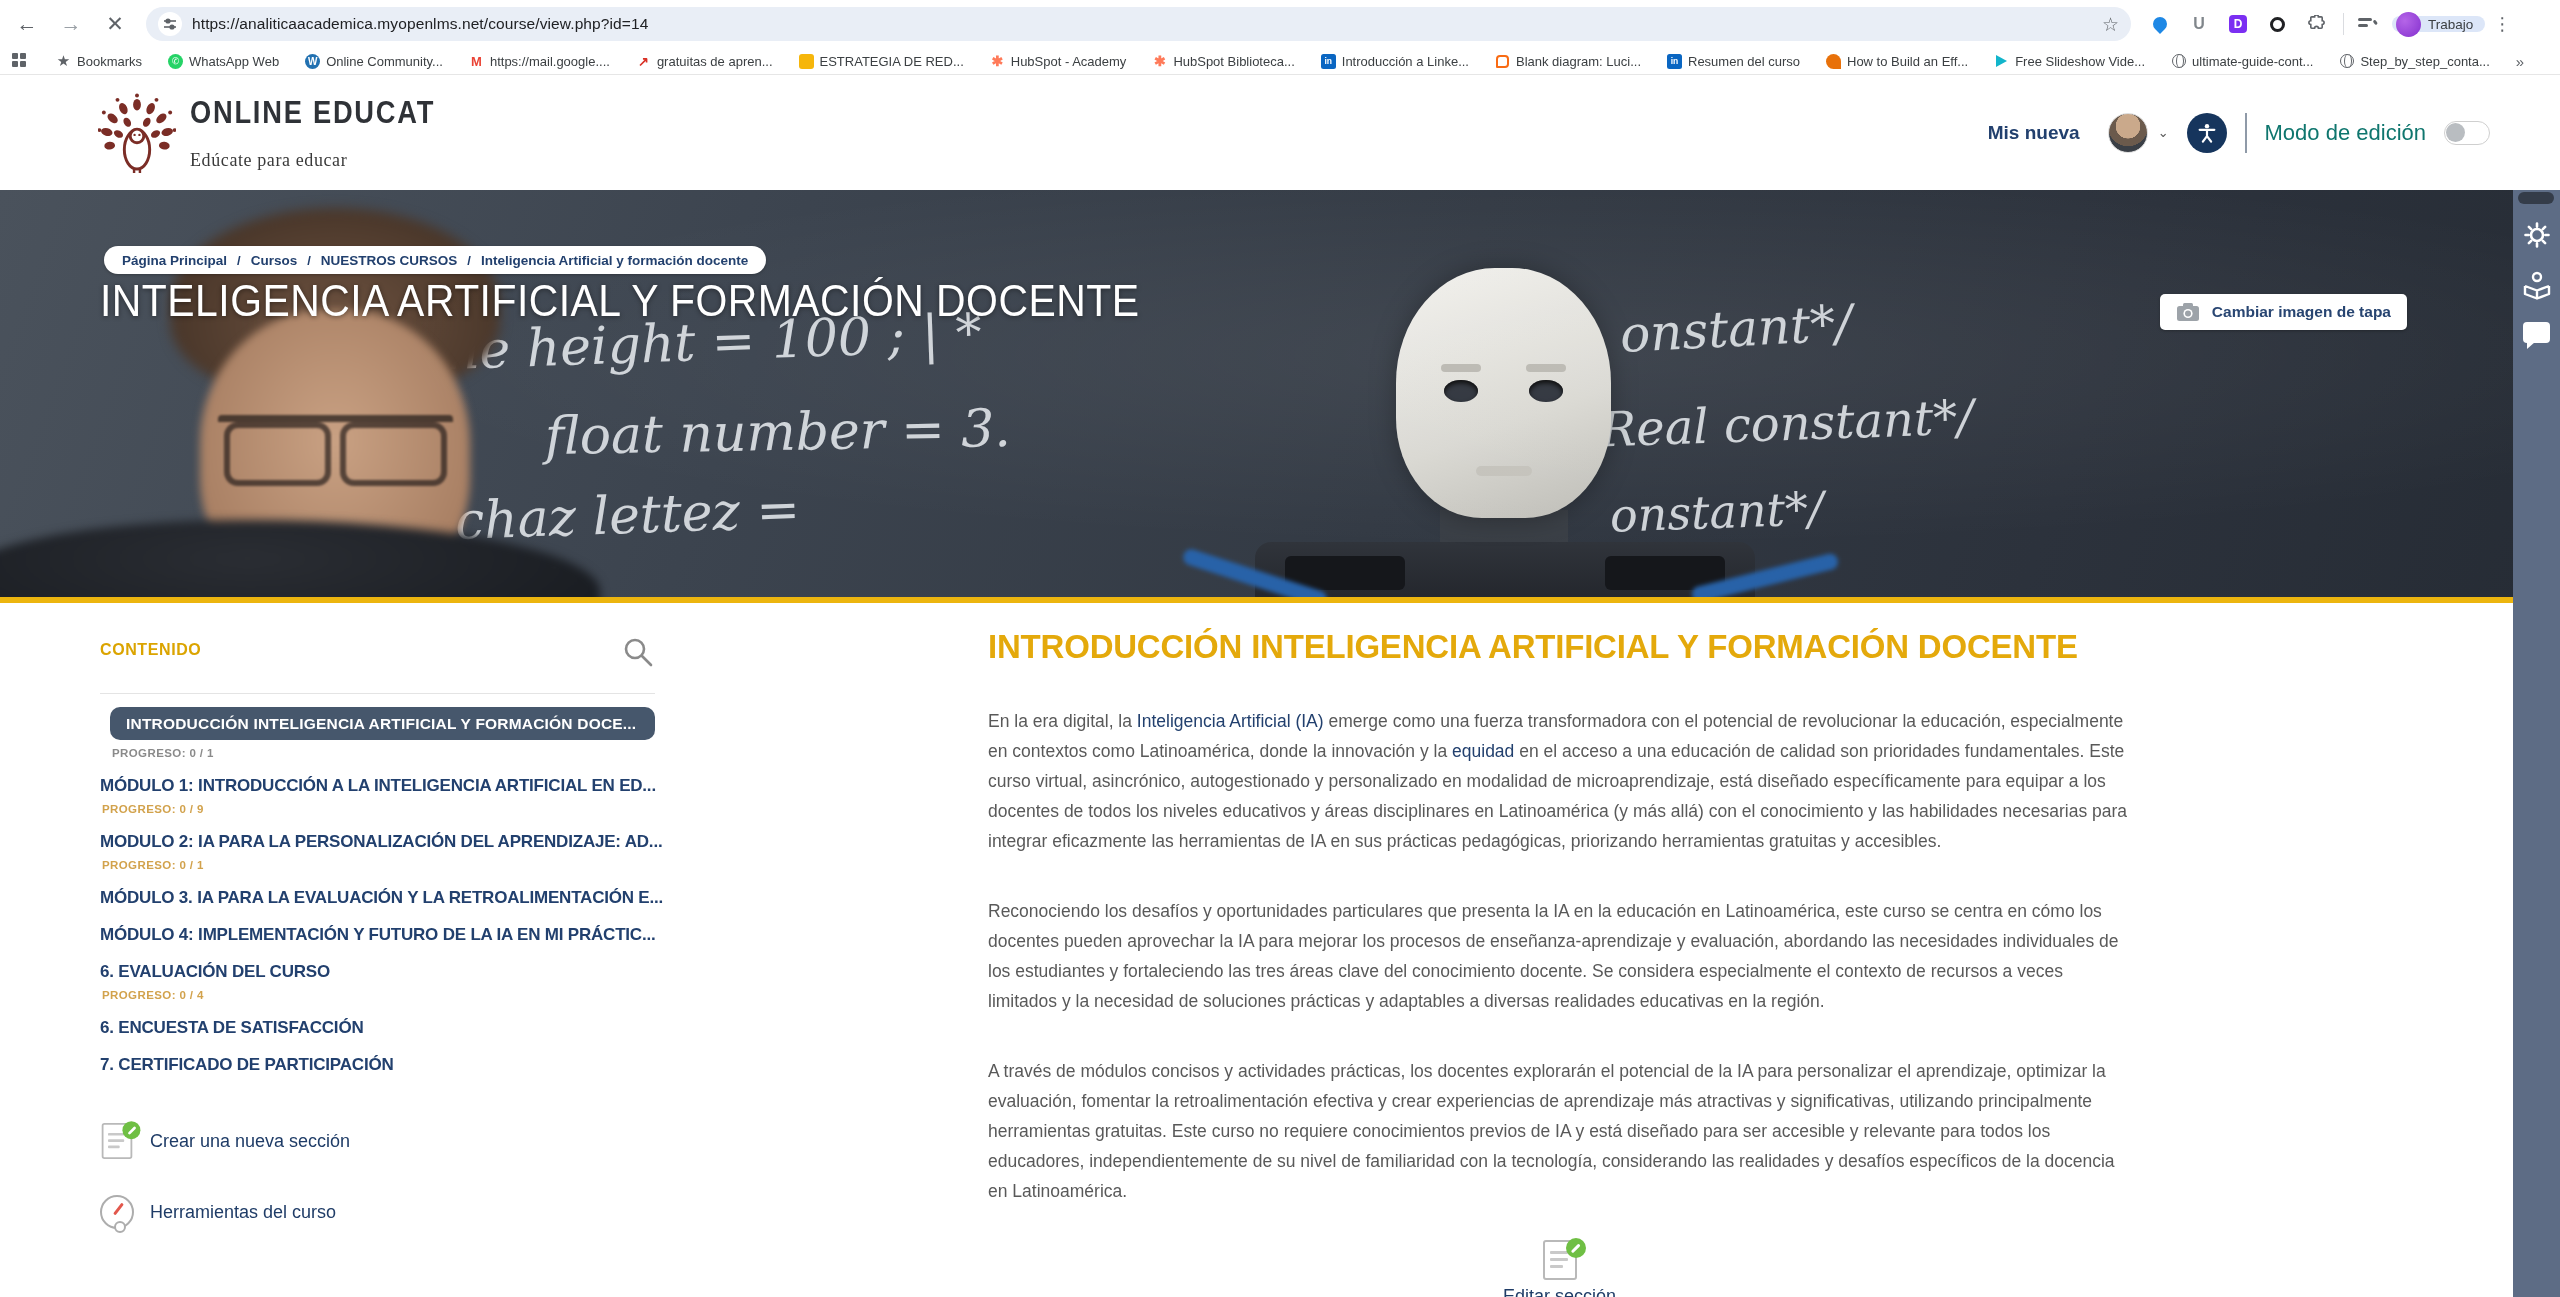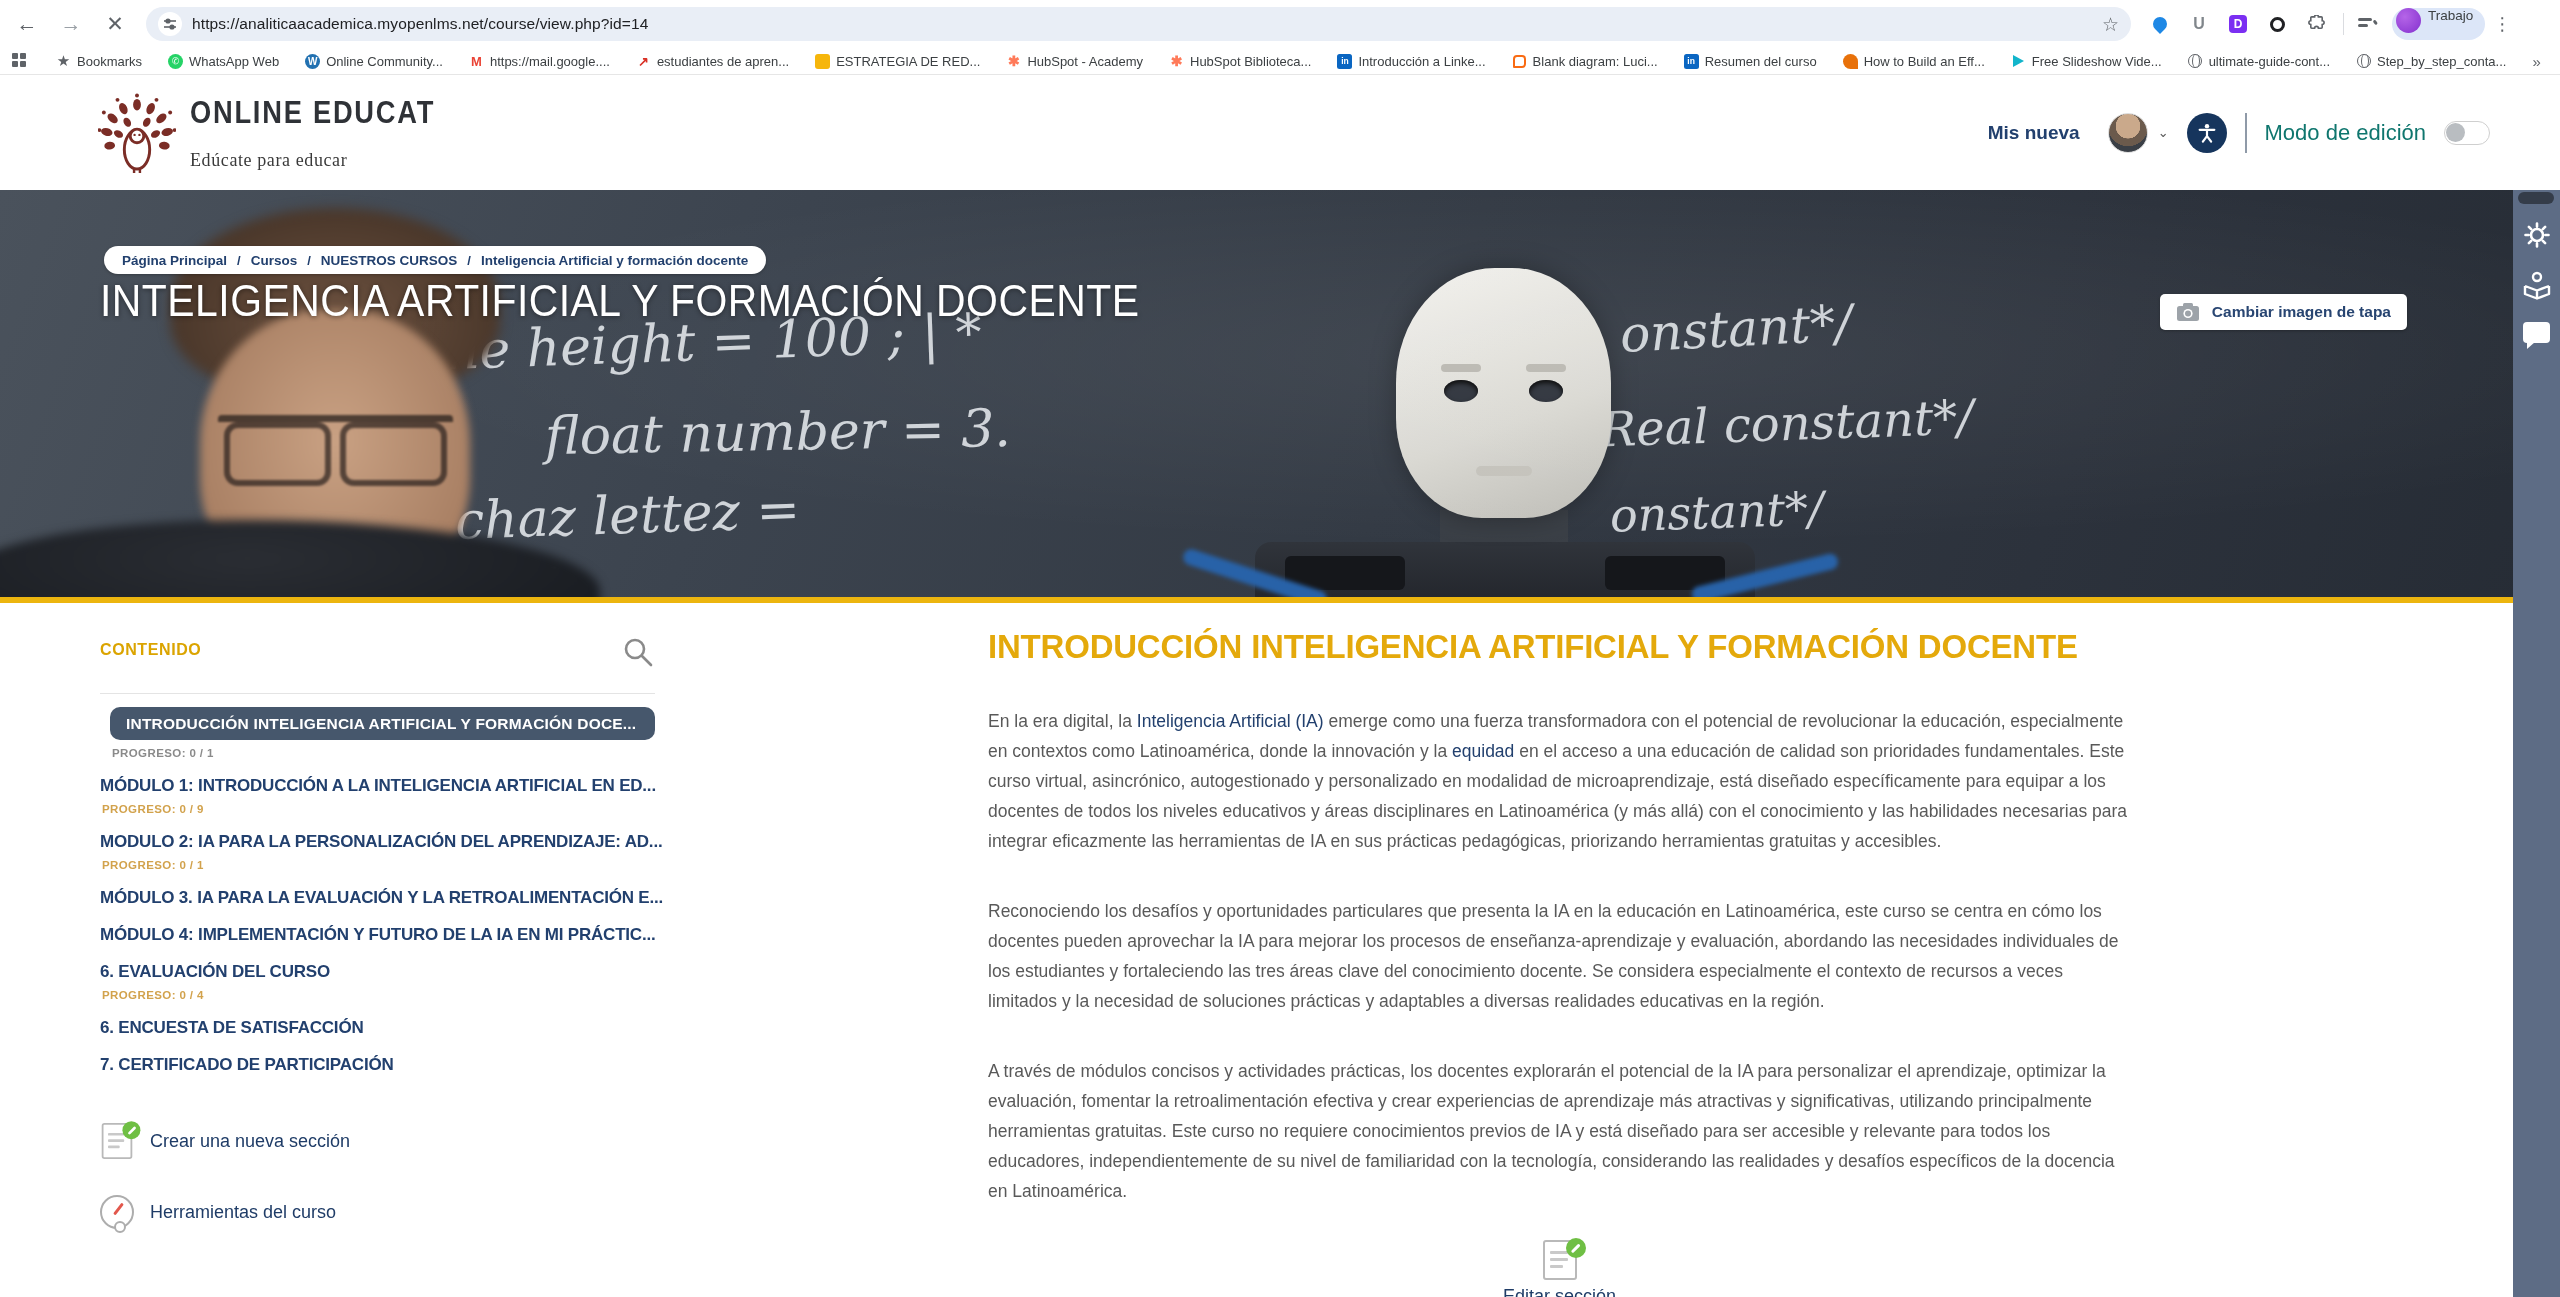--- a/index.html
+++ b/index.html
@@ -19,21 +19,21 @@
   .drop-ico { width:14px; height:14px; background:#1e88e5; border-radius:50% 50% 50% 0; transform:rotate(-45deg); }
   .u-ico { font-size:16px; font-weight:bold; color:#80868b; }
   .d-ico { width:18px; height:18px; background:#7b2ff2; border-radius:4px; color:#fff; font-size:12px; font-weight:bold; display:flex; align-items:center; justify-content:center; }
   .o-ico { width:15px; height:15px; border:3px solid #202124; border-radius:50%; }
   .vline { width:1px; height:22px; background:#dadce0; margin-left:16px; }
   .lines-ico { margin-left:14px; width:20px; height:16px; position:relative; }
   .lines-ico i { position:absolute; left:0; height:2.5px; background:#5f6368; border-radius:2px; }
   .lines-ico i:nth-child(1){ top:2px; width:14px; }
   .lines-ico i:nth-child(2){ top:8px; width:10px; }
   .lines-ico i:nth-child(3){ top:5px; left:15px; width:5px; transform:rotate(55deg); }
-  .profile-chip { margin-left:14px; height:32px; background:#dce6f8; border-radius:16px; display:flex; align-items:flex-start; padding:0 12px 0 4px; gap:7px; }
+  .profile-chip { margin-left:14px; height:16px; background:#dce6f8; border-radius:16px; display:flex; align-items:center; padding:0 12px 0 4px; gap:7px; }
   .profile-avatar { width:25px; height:25px; border-radius:50%; background:radial-gradient(circle at 35% 35%, #b565e8, #8430ce); }
   .profile-name { font-size:13.5px; color:#3c4043; }
   .kebab { margin-left:8px; margin-right:8px; font-size:18px; color:#5f6368; letter-spacing:0; }
 
   
   .bookmarks-bar { position:absolute; top:48px; left:0; width:2560px; height:27px; background:#fff; border-bottom:1px solid #e6e6e6; display:flex; align-items:center; font-size:13px; color:#3c4043; }
   .apps-grid { width:16px; height:16px; margin-left:12px; display:grid; grid-template-columns:repeat(2,6px); grid-template-rows:repeat(2,6px); gap:2px; }
   .apps-grid i { background:#5f6368; border-radius:1px; }
   .bm-sep { width:1px; height:16px; background:#dadce0; margin:0 14px 0 16px; }
   .bm { display:flex; align-items:center; gap:6px; margin-right:26px; white-space:nowrap; }
@@ -226,21 +226,21 @@
     <span class="bm">
         <span class="bm-ico ico-wp">W</span>
         <span>Online Community...</span>
       </span>
     <span class="bm">
         <span class="bm-ico ico-gm">M</span>
         <span>https://mail.google....</span>
       </span>
     <span class="bm">
         <span class="bm-ico ico-chart">↗</span>
-        <span>estudiantes de apren...</span>
+        <span>gratuitas de apren...</span>
       </span>
     <span class="bm">
         <span class="bm-ico ico-yellow"></span>
         <span>ESTRATEGIA DE RED...</span>
       </span>
     <span class="bm">
         <span class="bm-ico ico-hub">✱</span>
         <span>HubSpot - Academy</span>
       </span>
     <span class="bm">

